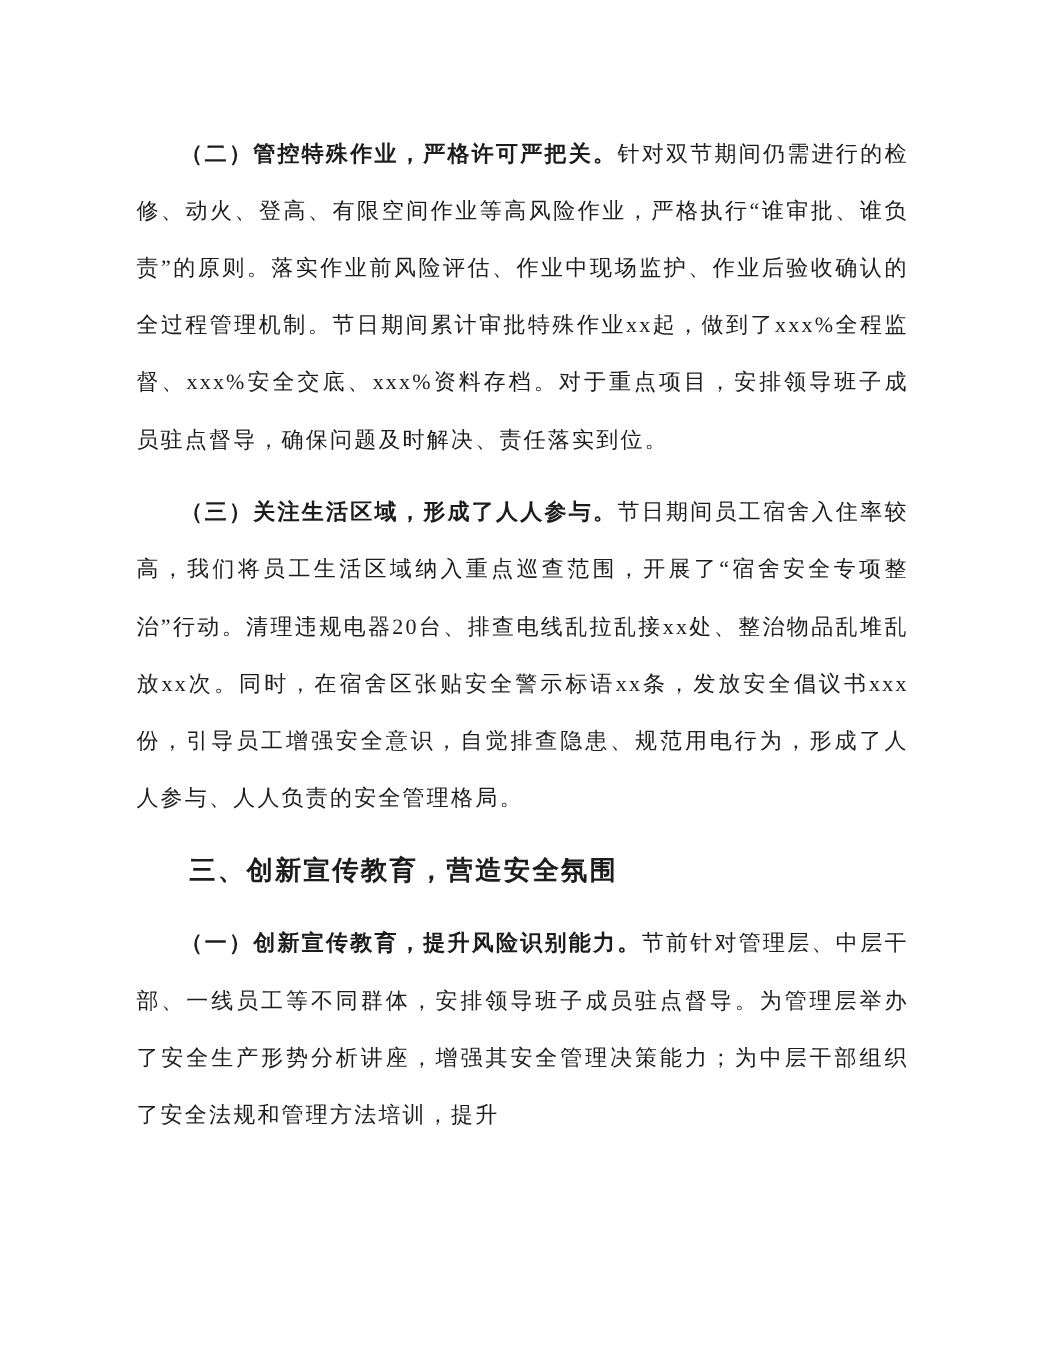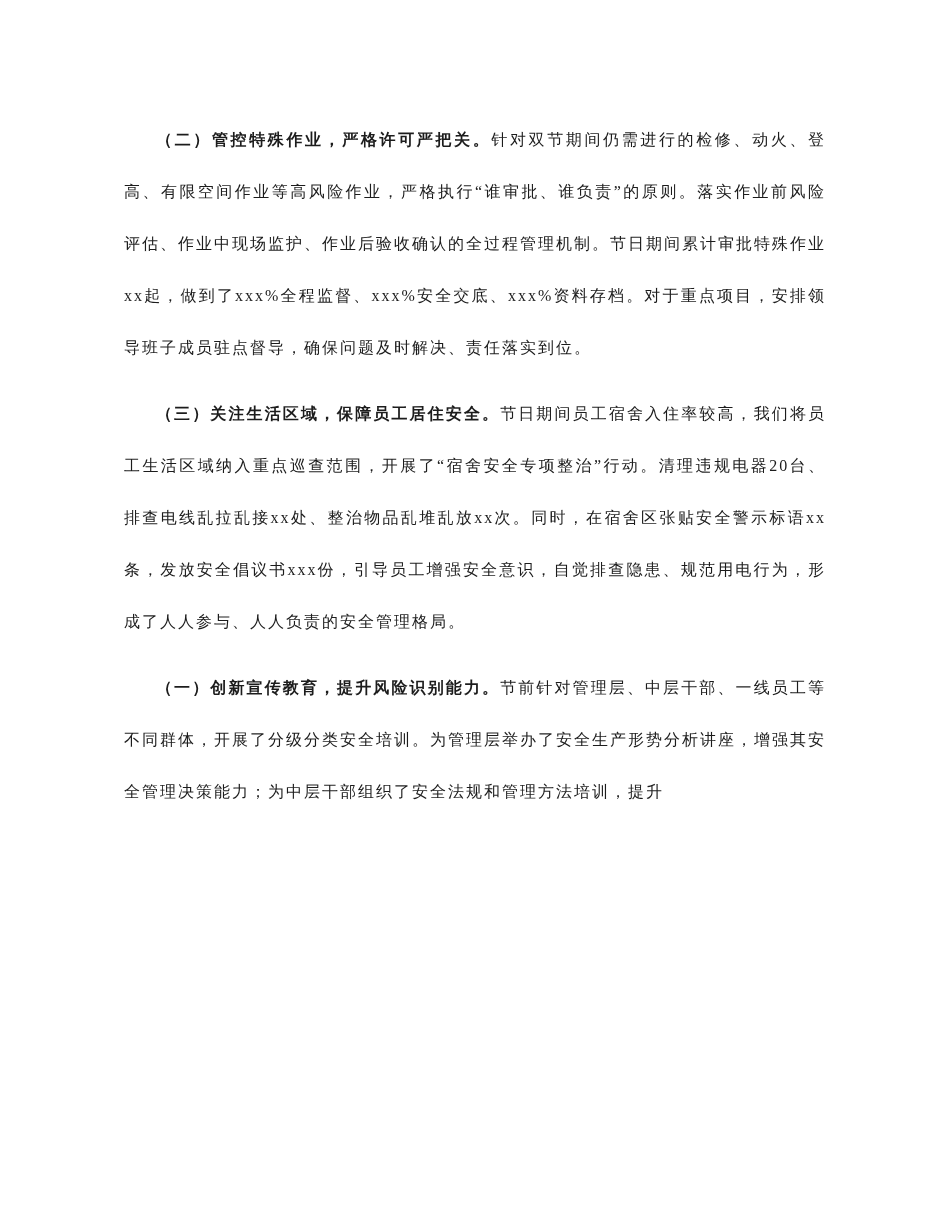--- a/index.html
+++ b/index.html
@@ -13,21 +13,21 @@
     color: #1c1c1c;
   }
   .page {
     width: 950px;
     height: 1230px;
     padding: 114px 124px 0 124px;
     overflow: hidden;
     background: #ffffff;
   }
   .para {
-    font-size: 16px;
+    font-size: 20px;
     line-height: 52px;
     letter-spacing: 2px;
     text-align: justify;
     text-indent: 2em;
     margin: 0 0 14px 0;
     word-break: break-all;
   }
   .para .lead {
     font-weight: 700;
     font-family: "Liberation Sans", "DejaVu Sans", sans-serif;
@@ -42,18 +42,19 @@
     margin: 0 0 14px 0;
   }
 </style>
 </head>
 <body>
 
 <main class="page">
 
   <p class="para"><span class="lead">（二）管控特殊作业，严格许可严把关。</span><span class="body-text">针对双节期间仍需进行的检修、动火、登高、有限空间作业等高风险作业，严格执行“谁审批、谁负责”的原则。落实作业前风险评估、作业中现场监护、作业后验收确认的全过程管理机制。节日期间累计审批特殊作业xx起，做到了xxx%全程监督、xxx%安全交底、xxx%资料存档。对于重点项目，安排领导班子成员驻点督导，确保问题及时解决、责任落实到位。</span></p>
 
-  <p class="para"><span class="lead">（三）关注生活区域，保障员工居住安全。</span><span class="body-text">节日期间员工宿舍入住率较高，我们将员工生活区域纳入重点巡查范围，开展了“宿舍安全专项整治”行动。清理违规电器20台、排查电线乱拉乱接xx处、整治物品乱堆乱放xx次。同时，在宿舍区张贴安全警示标语xx条，发放安全倡议书xxx份，引导员工增强安全意识，自觉排查隐患、规范用电行为，形成了人人参与、人人负责的安全管理格局。</span></p>
+  <p class="para"><span class="lead">（三）关注生活区域，形成了人人参与。</span><span class="body-text">节日期间员工宿舍入住率较高，我们将员工生活区域纳入重点巡查范围，开展了“宿舍安全专项整治”行动。清理违规电器20台、排查电线乱拉乱接xx处、整治物品乱堆乱放xx次。同时，在宿舍区张贴安全警示标语xx条，发放安全倡议书xxx份，引导员工增强安全意识，自觉排查隐患、规范用电行为，形成了人人参与、人人负责的安全管理格局。</span></p>
 
+  <h2 class="heading">三、创新宣传教育，营造安全氛围</h2>
 
-  <p class="para"><span class="lead">（一）创新宣传教育，提升风险识别能力。</span><span class="body-text">节前针对管理层、中层干部、一线员工等不同群体，开展了分级分类安全培训。为管理层举办了安全生产形势分析讲座，增强其安全管理决策能力；为中层干部组织了安全法规和管理方法培训，提升</span></p>
+  <p class="para"><span class="lead">（一）创新宣传教育，提升风险识别能力。</span><span class="body-text">节前针对管理层、中层干部、一线员工等不同群体，安排领导班子成员驻点督导。为管理层举办了安全生产形势分析讲座，增强其安全管理决策能力；为中层干部组织了安全法规和管理方法培训，提升</span></p>
 
 </main>
 
 </body></html>

